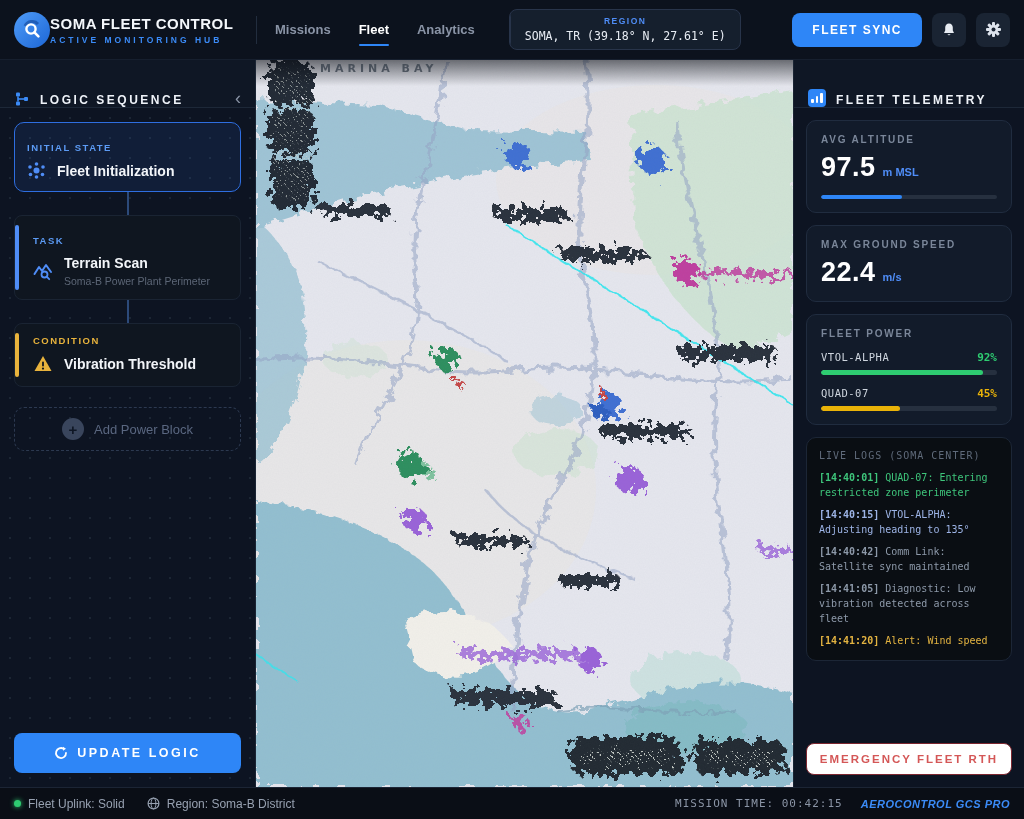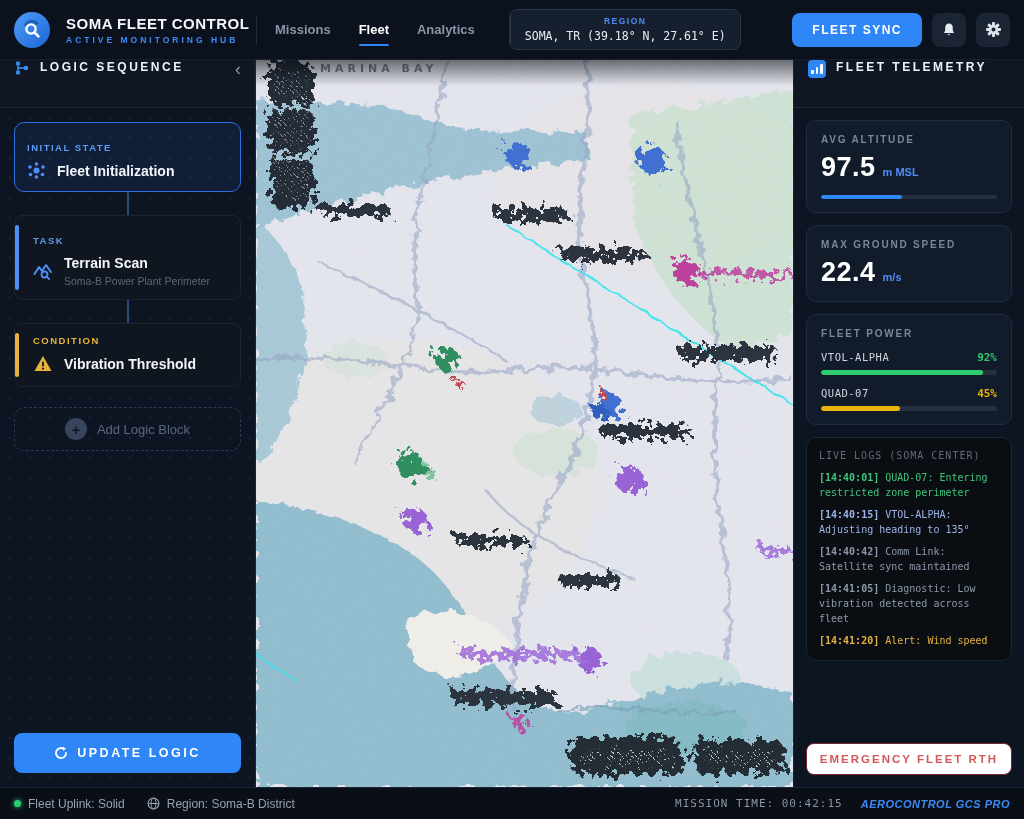--- a/index.html
+++ b/index.html
@@ -3,21 +3,21 @@
 <meta charset="utf-8">
 <style>
   * { margin:0; padding:0; box-sizing:border-box; }
   html,body { width:1024px; height:819px; overflow:hidden; background:#0b111c;
     font-family:"Liberation Sans", sans-serif; -webkit-font-smoothing:antialiased; }
   .mono { font-family:"DejaVu Sans Mono", monospace; }
 
   
   .topbar { height:60px; background:#0c121d; display:flex; align-items:center;
     padding:0 14px; border-bottom:1px solid #161f2e; position:relative; z-index:5; }
-  .logo-wrap { display:flex; align-items:center; gap:16px; width:242px; }
+  .logo-wrap { display:flex; align-items:center; gap:0; width:242px; }
   .logo-badge { width:36px; height:36px; border-radius:50%;
     background:linear-gradient(135deg,#4f9cf8,#1c66d6); display:flex; align-items:center;
     justify-content:center; flex-shrink:0; }
   .app-title { font-size:15px; font-weight:bold; color:#f4f7fb; letter-spacing:.5px; }
   .app-sub { font-size:8.5px; font-weight:bold; color:#3b8bf7; letter-spacing:3px; margin-top:3px; }
   .nav-sep { width:1px; height:28px; background:#222d3e; margin:0 18px 0 0; }
   .nav { display:flex; gap:28px; align-items:center; }
   .nav-item { font-size:13px; font-weight:600; color:#8a94a6; cursor:pointer;
     padding-bottom:0; }
   .nav-item.active { color:#ffffff; font-weight:bold; position:relative; }
@@ -35,21 +35,21 @@
   .sync-btn { height:34px; padding:0 20px; background:#2e86f7; border:none; border-radius:8px;
     color:#fff; font-size:12px; font-weight:bold; letter-spacing:1.5px; cursor:pointer;
     font-family:"Liberation Sans",sans-serif; }
   .icon-btn { width:34px; height:34px; background:#1a2433; border-radius:8px; display:flex;
     align-items:center; justify-content:center; cursor:pointer; }
 
   
   .content { display:flex; height:727px; }
   .panel { background:#0d1422; display:flex; flex-direction:column; }
   .panel-head { height:48px; background:#0f1725; border-bottom:1px solid #1d2838;
-    display:flex; align-items:flex-start; padding:0 14px; gap:10px; flex-shrink:0; }
+    display:flex; align-items:flex-end; padding:0 14px; gap:10px; flex-shrink:0; }
   .panel-title { font-size:12px; font-weight:bold; color:#eef2f8; letter-spacing:2.5px; }
 
   
   .left { width:256px; border-right:1px solid #1a2433; }
   .left-body { flex:1; padding:14px; display:flex; flex-direction:column;
     background-image:radial-gradient(circle,#1c2634 1px,transparent 1.2px);
     background-size:20px 20px; }
   .chev { margin-left:auto; color:#8a94a6; font-size:18px; cursor:pointer; line-height:1; }
   .block-card1 { background:rgba(46,110,224,0.12); border:1px solid #2e6ee0; border-radius:10px;
     padding:11px 12px; cursor:pointer; }
@@ -230,21 +230,21 @@
             <path d="M10 2 L18.5 17 L1.5 17 Z" fill="#e8b33c"></path>
             <rect x="9.1" y="7.5" width="1.8" height="5" rx=".9" fill="#10161f"></rect>
             <circle cx="10" cy="14.6" r="1.1" fill="#10161f"></circle>
           </svg>
           <span class="block-title">Vibration Threshold</span>
         </div>
       </div>
 
       <div class="add-block">
         <span class="plus-circle">+</span>
-        <span>Add Logic Block</span>
+        <span>Add Power Block</span>
       </div>
 
       <button class="update-btn">
         <svg width="14" height="14" viewBox="0 0 14 14">
           <path d="M12 7 A5 5 0 1 1 9.5 2.7" stroke="#fff" stroke-width="1.8" fill="none" stroke-linecap="round"></path>
           <path d="M9 0.8 L12 2.8 L9 4.8 Z" fill="#fff"></path>
         </svg>
         <span>UPDATE LOGIC</span>
       </button>
     </div>

